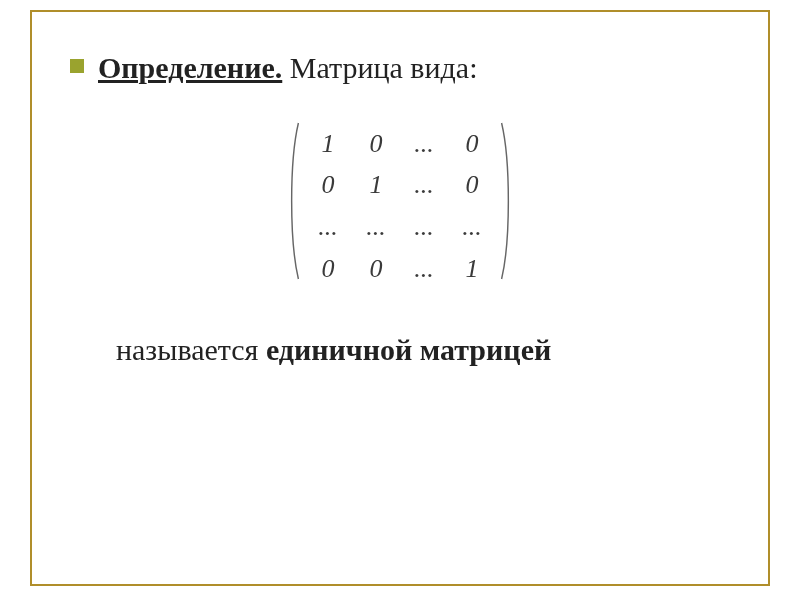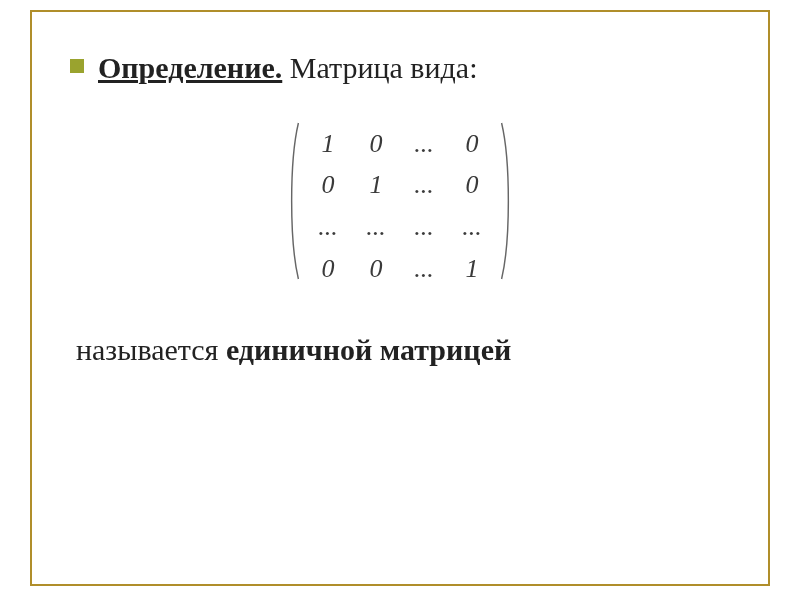--- a/index.html
+++ b/index.html
@@ -76,21 +76,21 @@
     border-collapse: collapse;
     margin: 2px 2px;
   }
   .matrix td {
     padding: 2px 10px;
     text-align: center;
     min-width: 28px;
   }
   .closing-row {
     margin-top: 42px;
-    margin-left: 36px;
+    margin-left: 76px;
     font-size: 30px;
   }
   .bold { font-weight: bold; }
 </style>
 </head>
 <body>
 
 <div class="slide">
   <div class="frame"></div>
 

